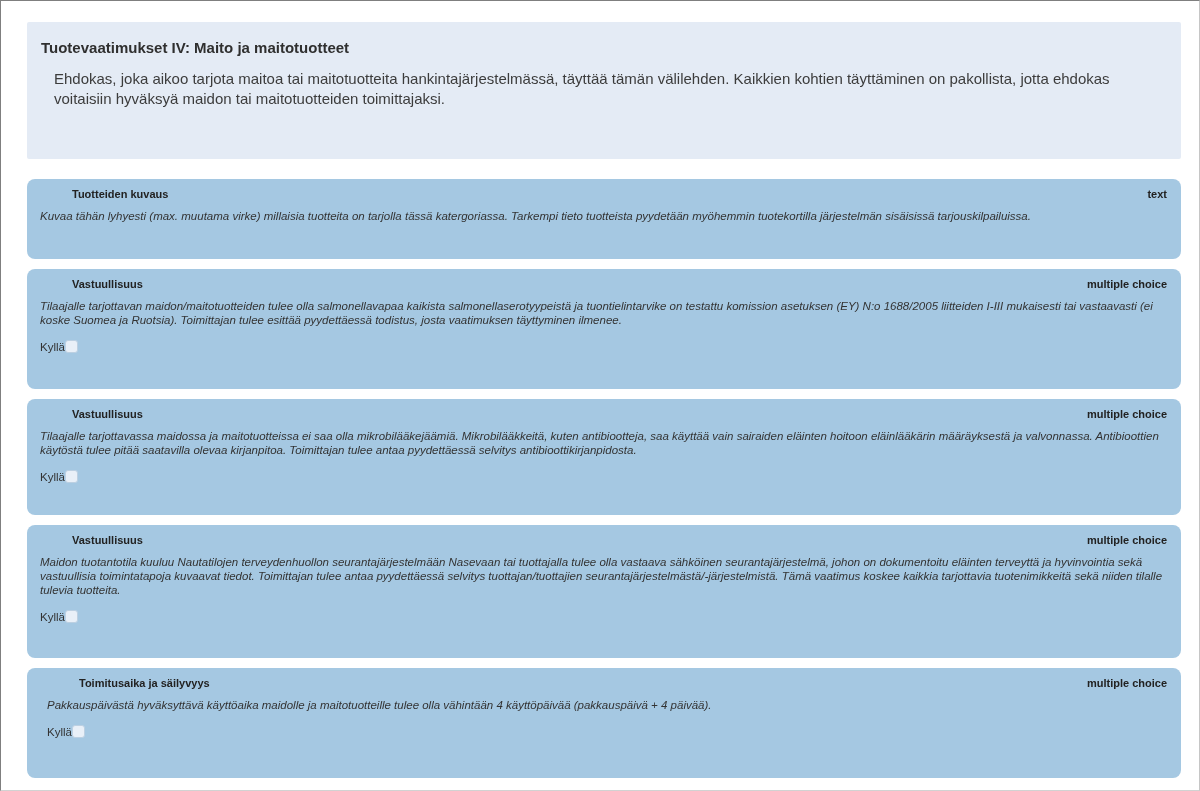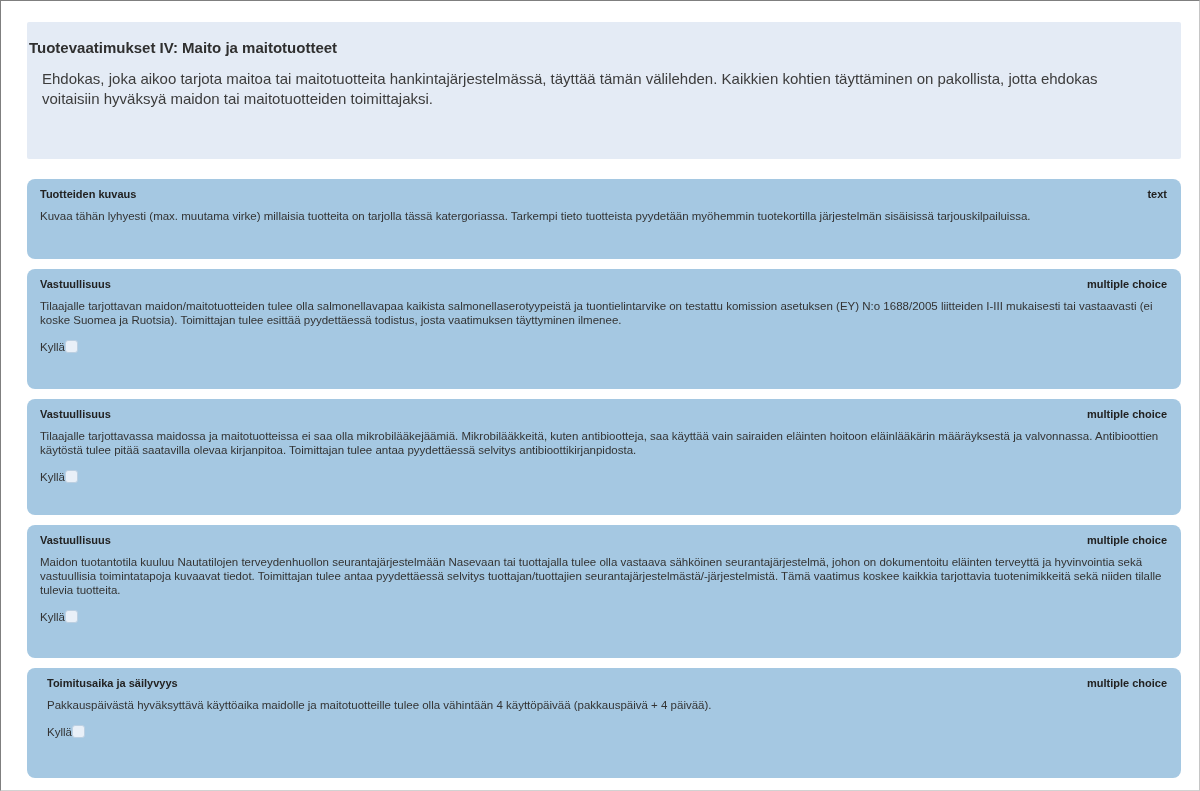--- a/index.html
+++ b/index.html
@@ -16,21 +16,21 @@
     border-right: 1px solid #c6c6c6;
     border-bottom: 1px solid #d2d2d2;
     background: #ffffff;
     overflow: hidden;
   }
   .intro {
     margin: 21px 18px 0 26px;
     height: 137px;
     background: #e4ebf5;
     border-radius: 2px;
-    padding: 17px 15px 14px 2px;
+    padding: 17px 15px 14px 14px;
   }
   .intro h1 {
     margin: 0 0 11px 0;
     font-size: 15px;
     font-weight: bold;
     color: #2f2f2f;
   }
   .intro p {
     margin: 13px;
     font-size: 15px;
@@ -45,37 +45,39 @@
   }
   .card:nth-of-type(2) { margin-top: 20px; min-height: 80px; }   
   .card:nth-of-type(3) { min-height: 120px; }
   .card:nth-of-type(4) { min-height: 116px; }
   .card:nth-of-type(5) { min-height: 133px; }
   .card:nth-of-type(6) { min-height: 110px; padding-left: 20px; }
   .card-header {
     display: flex;
     justify-content: space-between;
     align-items: center;
+    margin-left: 32px;
   }
   .card-title {
     font-size: 11px;
     font-weight: bold;
     color: #222222;
   }
   .card-type {
     font-size: 11px;
     font-weight: bold;
     color: #222222;
     white-space: nowrap;
   }
   .card-body {
     margin: 9px 3px 0 0;
     font-size: 11.5px;
     line-height: 14px;
     color: #333333;
+    font-style: italic;
   }
   .choice-row {
     margin-top: 13px;
     display: flex;
     align-items: center;
     font-size: 11.5px;
     color: #333333;
   }
   .checkbox {
     display: inline-block;

